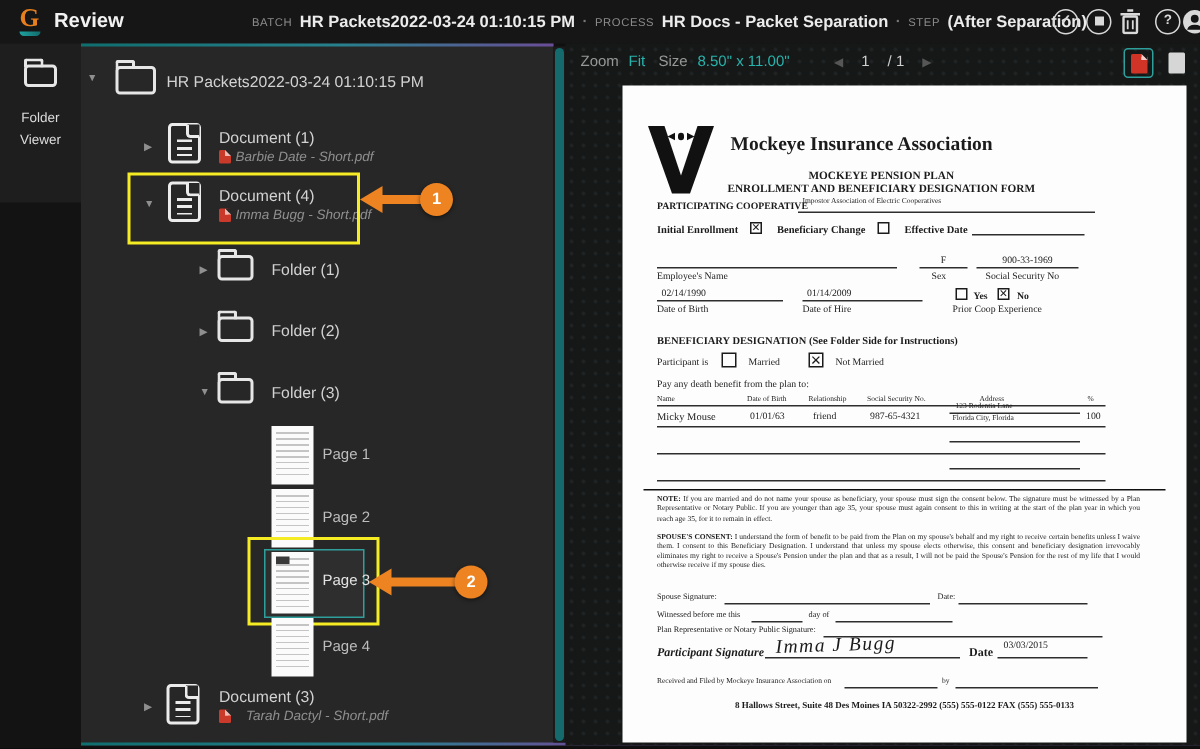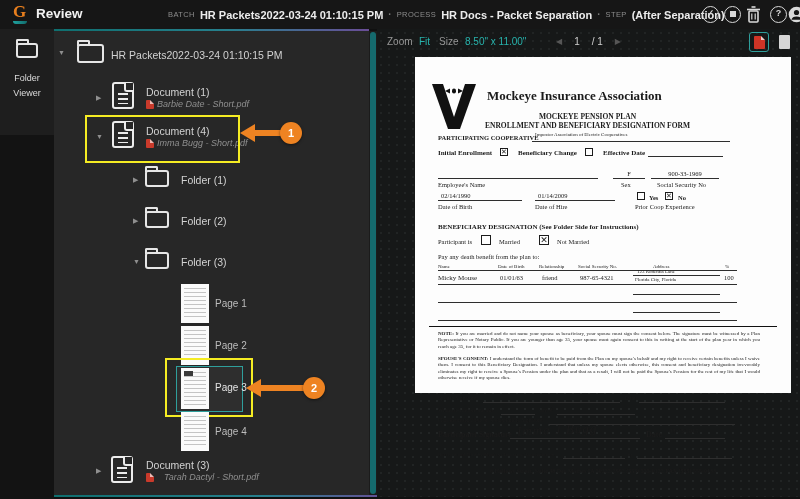--- a/index.html
+++ b/index.html
@@ -66,21 +66,21 @@
   .tb-val{position:absolute;top:7px;font-size:10px;color:#27b3ac;}
   #pager{position:absolute;left:50%;top:7px;transform:translateX(-50%);display:flex;gap:12px;align-items:center;}
   .pg-arrow{font-size:8px;color:#565656;}
   .pg-num{font-size:10px;color:#cfcfcf;}
   #btn-pdf{position:absolute;right:31px;top:3px;width:20px;height:20px;border:1px solid #2f9f9c;border-radius:3px;
       box-sizing:border-box;display:flex;align-items:center;justify-content:center;}
   .pdfbig{width:11px;height:13px;background:#cf3426;border-radius:1px;position:relative;}
   .pdfbig:before{content:"";position:absolute;right:0;top:0;border:2.5px solid #161818;border-left-color:#f2cdc8;border-bottom-color:#f2cdc8;}
   #btn-page{position:absolute;right:10px;top:6px;width:11px;height:14px;background:#d6d6d6;border-radius:1px;}
   
-  #page{position:absolute;left:38px;top:28px;width:376px;height:336px;background:#fdfdfd;color:#1b1b1b;
+  #page{position:absolute;left:38px;top:28px;width:376px;height:438px;background:#fdfdfd;color:#1b1b1b;
       font-family:"Liberation Serif",serif;font-size:6.5px;}
   #page .abs{white-space:nowrap;}
   .b{font-weight:bold;}
   .ln{position:absolute;height:0;border-top:1px solid #2e2e2e;}
   .cb{position:absolute;width:8px;height:8px;border:1px solid #1b1b1b;box-sizing:border-box;
       font-size:7px;line-height:6px;text-align:center;}
   .cb.big{width:10px;height:10px;font-size:9px;line-height:8px;}
   .para{position:absolute;font-size:5px;line-height:6.3px;text-align:justify;color:#222;white-space:normal;}
   .tiny{font-size:5px;}
   .t55{font-size:5.5px;}
@@ -337,21 +337,21 @@
       <div class="ln" style="left:224px;top:345px;width:86px;"></div>
 
       <span class="abs t55" style="left:23px;top:350px;">Witnessed before me this</span>
       <div class="ln" style="left:86px;top:357px;width:34px;"></div>
       <span class="abs t55" style="left:124px;top:350px;">day of</span>
       <div class="ln" style="left:142px;top:357px;width:78px;"></div>
 
       <span class="abs t55" style="left:23px;top:360px;">Plan Representative or Notary Public Signature:</span>
       <div class="ln" style="left:134px;top:367px;width:186px;"></div>
 
-      <span class="abs b" style="left:23px;top:373px;font-size:8px;">Participant Signature</span>
+      <span class="abs b" style="left:23px;top:373px;font-size:8px;font-style:italic;">Participant Signature</span>
       <span class="abs sig" style="left:102px;top:365px;">Imma J Bugg</span>
       <div class="ln" style="left:95px;top:381px;width:130px;"></div>
       <span class="abs b" style="left:231px;top:373px;font-size:8px;">Date</span>
       <span class="abs" style="left:254px;top:370px;">03/03/2015</span>
       <div class="ln" style="left:250px;top:381px;width:60px;"></div>
 
       <span class="abs tiny" style="left:23px;top:395px;">Received and Filed by Mockeye Insurance Association on</span>
       <div class="ln" style="left:148px;top:401px;width:62px;"></div>
       <span class="abs tiny" style="left:213px;top:395px;">by</span>
       <div class="ln" style="left:222px;top:401px;width:95px;"></div>

